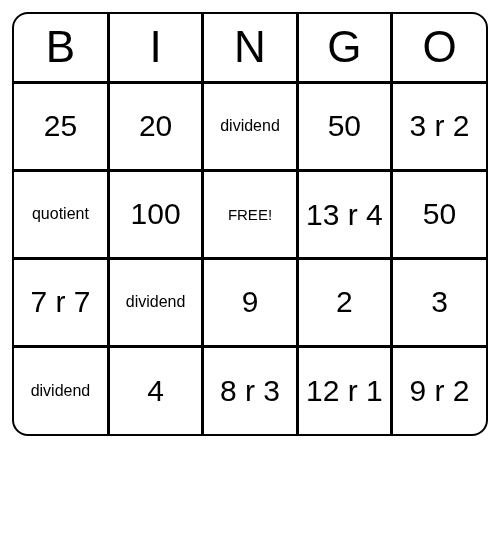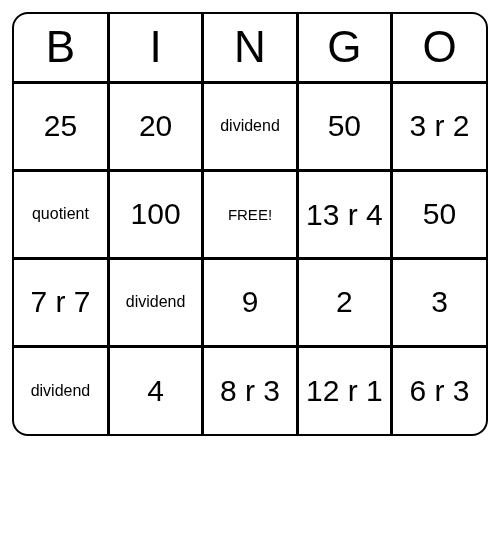--- a/index.html
+++ b/index.html
@@ -89,17 +89,17 @@
           <td class="small">dividend</td>
           <td>9</td>
           <td>2</td>
           <td>3</td>
         </tr>
         <tr>
           <td class="small">dividend</td>
           <td>4</td>
           <td>8 r 3</td>
           <td class="multi">12 r 1</td>
-          <td>6 r 3</td>
+          <td>9 r 2</td>
         </tr>
       </tbody>
   </table>
 </div>
 
 </body></html>

